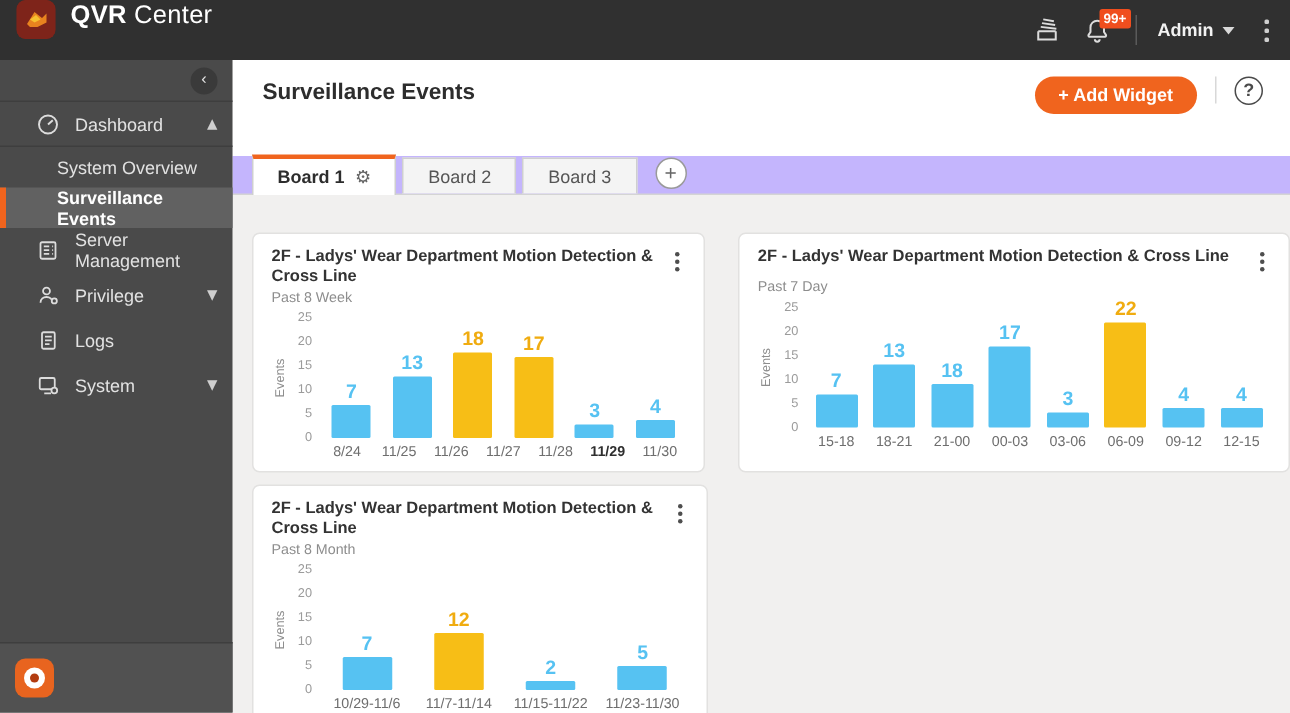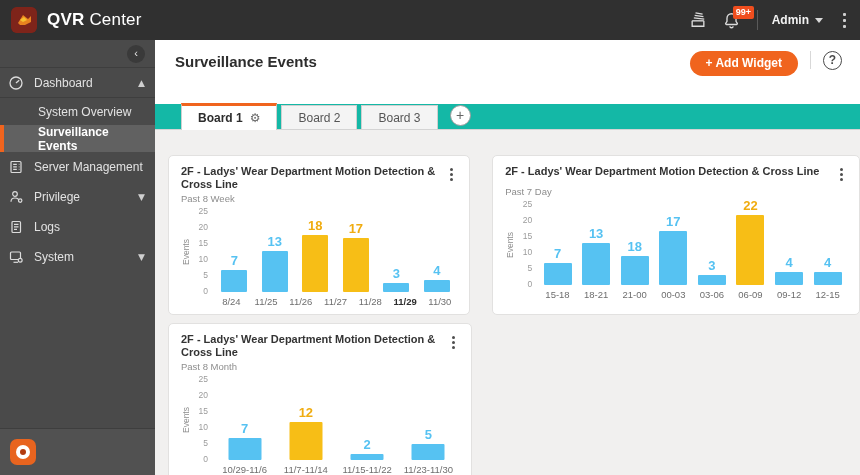--- a/index.html
+++ b/index.html
@@ -2,21 +2,21 @@
 <html><head>
 <meta charset="utf-8">
 <style>
   * { margin:0; padding:0; box-sizing:border-box; }
   html,body { width:860px; height:475px; overflow:hidden;
     font-family:"Liberation Sans","DejaVu Sans",sans-serif; background:#f1f0ef; }
   .glyph { font-family:"DejaVu Sans",sans-serif; }
 
   
   .topbar { position:absolute; left:0; top:0; width:860px; height:40px;
-    background:#303030; display:flex; align-items:center; z-index:30; }
+    background:#303030; display:flex; z-index:30; }
   .logo-box { width:26px; height:26px; margin-left:11px; border-radius:6px;
     background:#7e241a; position:relative; overflow:hidden; flex:0 0 auto; }
   .logo-box svg { position:absolute; inset:0; }
   .brand { margin-left:10px; font-size:17px; color:#fff; letter-spacing:.2px; }
   .brand b { font-weight:bold; }
   .topbar-right { margin-left:auto; display:flex; align-items:center; height:100%; }
   .tb-icon { width:34px; height:40px; display:flex; align-items:center;
     justify-content:center; cursor:pointer; position:relative; }
   .badge { position:absolute; top:6px; left:18px; background:#f04e1e; color:#fff;
     font-size:9px; font-weight:bold; padding:1px 3px; border-radius:2px; line-height:1.2; }
@@ -28,21 +28,21 @@
   .kebab-top { display:flex; flex-direction:column; gap:3px; padding:0 14px; cursor:pointer; }
   .kebab-top i { width:3px; height:3px; background:#cfcfcf; border-radius:1px; display:block; }
 
   
   .sidebar { position:absolute; left:0; top:40px; width:155px; height:435px;
     background:#4a4a4a; z-index:20; }
   .collapse-row { height:28px; display:flex; justify-content:flex-end;
     align-items:center; padding-right:10px; border-bottom:1px solid #3e3e3e; }
   .collapse-btn { width:18px; height:18px; border-radius:50%; background:#3a3a3a;
     color:#e5e5e5; font-size:11px; line-height:16px; text-align:center; cursor:pointer; }
-  .nav-item { display:flex; align-items:center; height:30px; padding:0 10px 0 8px;
+  .nav-item { display:flex; align-items:center; height:30px; padding:0 10px 0 24px;
     color:#e2e2e2; font-size:12px; cursor:pointer; position:relative; }
   .nav-item .nicon { width:16px; height:16px; margin-right:10px; flex:0 0 auto; }
   .nav-item .chev { margin-left:auto; font-size:9px; color:#cfcfcf; }
   .nav-child { padding-left:38px; height:27px; }
   .nav-active { background:#616161; font-weight:bold; color:#fff; }
   .nav-active::before { content:""; position:absolute; left:0; top:0; bottom:0;
     width:4px; background:#f0641e; }
   .nav-sep { border-bottom:1px solid #3e3e3e; }
   .install { position:absolute; left:0; bottom:0; width:155px; height:47px;
     background:#515151; border-top:1px solid #3e3e3e; display:flex;
@@ -61,22 +61,22 @@
     display:flex; align-items:center; position:relative; }
   .page-title { font-size:15px; font-weight:bold; color:#2d2d2d; margin-top:-22px; }
   .header-right { margin-left:auto; display:flex; align-items:flex-start; margin-top:-18px; }
   .add-widget { background:#f0641e; color:#fff; font-size:12px; font-weight:bold;
     border:none; border-radius:14px; height:25px; padding:0 16px; cursor:pointer; }
   .hdr-divider { width:1px; height:18px; background:#d8d8d8; margin:0 12px; }
   .help-btn { width:19px; height:19px; border:1.5px solid #4a4a4a; border-radius:50%;
     color:#4a4a4a; font-size:12px; font-weight:bold; text-align:center;
     line-height:16px; cursor:pointer; }
 
-  .tabstrip { background:#14b8a6; height:26px; display:flex; align-items:flex-end;
-    padding-left:26px; border-bottom:1px solid #d4d4d4; position:relative; }
+  .tabstrip { background:#c4b5fd; height:26px; display:flex; align-items:flex-end;
+    padding-left:13px; border-bottom:1px solid #d4d4d4; position:relative; }
   .tab { height:24px; display:flex; align-items:center; justify-content:center;
     font-size:12px; color:#555; background:#f4f4f4; border:1px solid #cfcfcf;
     border-bottom:none; padding:0 16px; margin-right:4px; cursor:pointer; }
   .tab-active { height:27px; background:#fff; border-top:3px solid #f0641e;
     font-weight:bold; color:#2d2d2d; margin-bottom:-1px; z-index:2; }
   .tab-gear { margin-left:7px; font-size:12px; color:#666; line-height:1; }
   .tab-add { width:21px; height:21px; border:1px solid #9a9a9a; border-radius:50%;
     color:#666; font-size:14px; line-height:19px; text-align:center; margin:0 0 3px 8px;
     cursor:pointer; background:#fff; }
 

